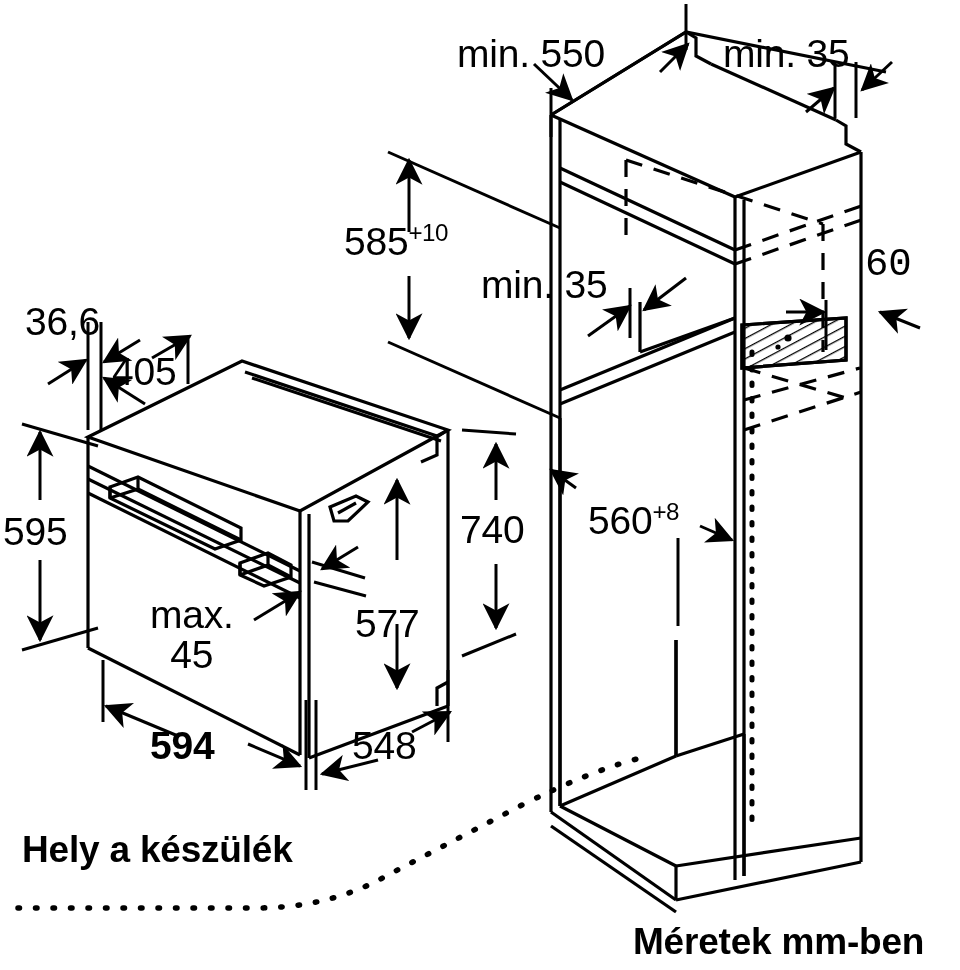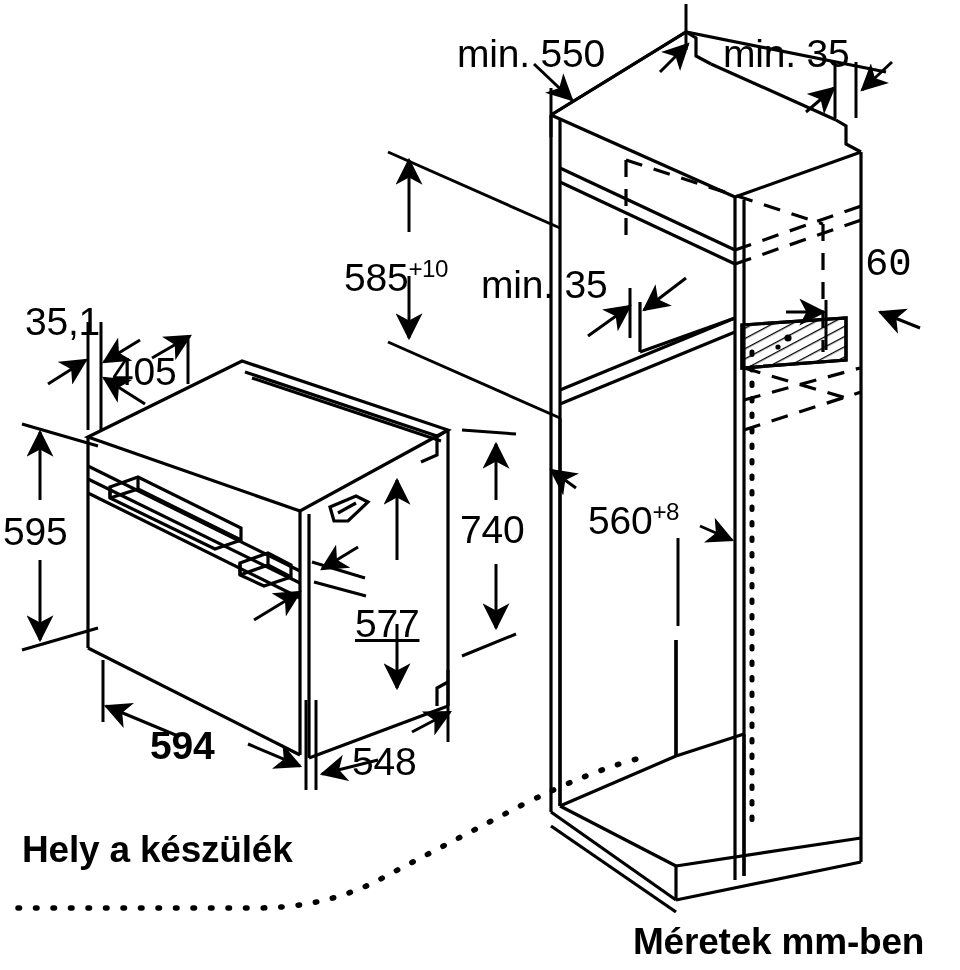--- a/index.html
+++ b/index.html
@@ -223,46 +223,50 @@
 
     <g fill="none" stroke="#000" stroke-width="5.5" stroke-linecap="round" stroke-dasharray="1.5 16">
       <path d="M18,908 L255,908 Q330,908 386,876 L520,806 Q600,766 650,756"></path>
     </g>
   </svg>
 
   <div class="lbl dim-lg" style="left:457px; top:34px;">min. 550</div>
 
   <div class="lbl dim-lg" style="left:723px; top:34px;">min. 35</div>
 
-  <div class="lbl dim-lg" style="left:344px; top:221px;margin-top:36px;">
+  <div class="lbl dim-lg" style="left:344px; top:221px;">
     <span>585</span><span class="sup">+10</span>
   </div>
 
   <div class="lbl dim-lg" style="left:481px; top:265px;">min. 35</div>
 
   <div class="lbl dim-lg" style="left:865px; top:246px;font-family:Liberation Mono, monospace;">60</div>
 
   <div class="lbl dim-lg" style="left:588px; top:500px;">
     <span>560</span><span class="sup">+8</span>
   </div>
 
-  <div class="lbl dim-lg" style="left:25px; top:302px;">35,1</div>
+  <div class="lbl dim-lg" style="left:25px; top:302px;">36,6</div>
 
   <div class="lbl dim-lg" style="left:112px; top:352px;">405</div>
 
   <div class="lbl dim-lg" style="left:3px; top:512px;">595</div>
 
   <div class="lbl dim-lg" style="left:460px; top:510px;">740</div>
 
-  <div class="lbl dim-lg" style="left:355px; top:604px;text-decoration:underline;">577</div>
-
+  <div class="lbl dim-lg" style="left:355px; top:604px;">577</div>
+
+  <div class="lbl dim-lg two-line" style="left:150px; top:595px;">
+    <div>max.</div>
+    <div>45</div>
+  </div>
 
   <div class="lbl dim-lg" style="left:150px; top:726px;font-weight:bold;">594</div>
 
-  <div class="lbl dim-lg" style="left:352px; top:742px;">548</div>
+  <div class="lbl dim-lg" style="left:352px; top:726px;">548</div>
 
   <div class="lbl caption" style="left:22px; top:828px;">
     <div>Hely a készülék</div>
   </div>
 
   <div class="lbl caption" style="left:617px; top:920px;margin-left:16px;">Méretek mm-ben</div>
 
 </div>
 
 </body></html>

